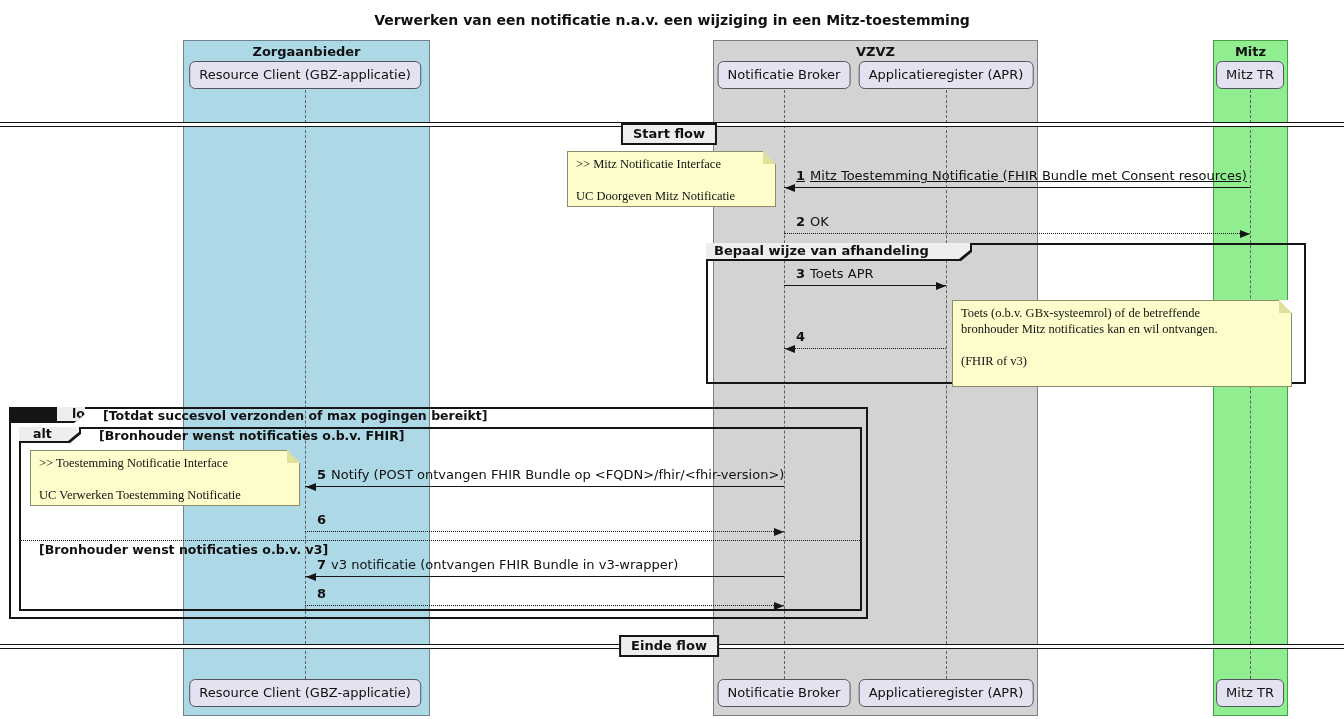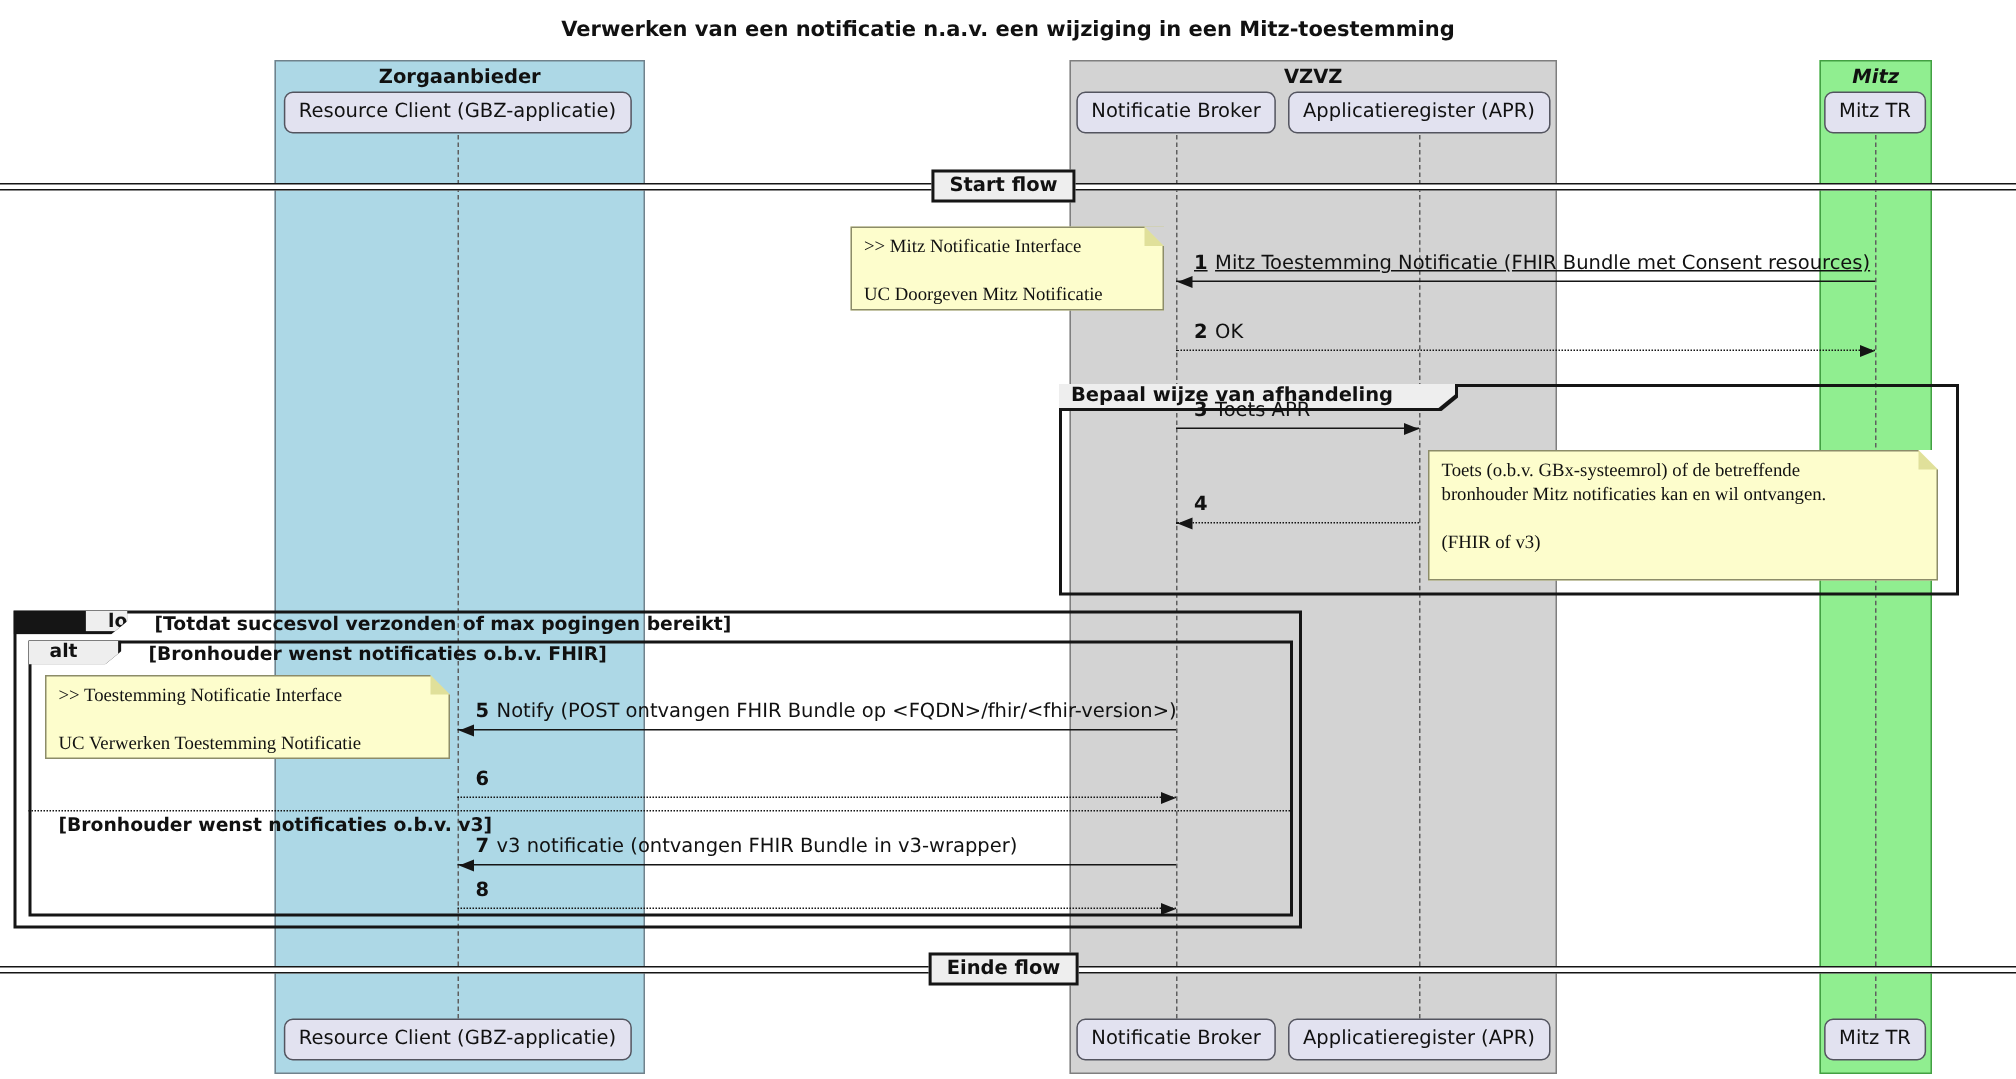--- a/index.html
+++ b/index.html
@@ -41,47 +41,47 @@
 <body>
 
 <div id="stage">
   <div class="page-title">Verwerken van een notificatie n.a.v. een wijziging in een Mitz-toestemming</div>
 <div class="lane" style="left: 183px; top: 40px; width: 247px; height: 676px; background: rgb(173, 216, 230); border-color: rgb(112, 130, 140);">
       <div class="lane-title">Zorgaanbieder</div>
     </div>
     <div class="lane" style="left: 713px; top: 40px; width: 325px; height: 676px; background: rgb(211, 211, 211); border-color: rgb(127, 127, 127);">
       <div class="lane-title">VZVZ</div>
     </div>
-    <div class="lane" style="left: 1213px; top: 40px; width: 75px; height: 676px; background: rgb(144, 238, 144); border-color: rgb(67, 160, 67); font-style: italic;">
+    <div class="lane" style="left: 1213px; top: 40px; width: 75px; height: 676px; background: rgb(144, 238, 144); border-color: rgb(67, 160, 67);">
       <div class="lane-title">Mitz</div>
     </div>
     <div class="lifeline" style="left: 305px; top: 90px; height: 589px;"></div>
     <div class="lifeline" style="left: 784px; top: 90px; height: 589px;"></div>
     <div class="lifeline" style="left: 946px; top: 90px; height: 589px;"></div>
     <div class="lifeline" style="left: 1250px; top: 90px; height: 589px;"></div>
     <div class="divline" style="top: 122px;"></div>
     <div class="divline" style="top: 644px;"></div>
-    <div class="frame" style="left: 706px; top: 256px; width: 600px; height: 141px;">
+    <div class="frame" style="left: 706px; top: 243px; width: 600px; height: 141px;">
       <div class="flabel" style="width: 266px; height: 18px; clip-path: polygon(0px 0px, 100% 0px, 100% calc(100% - 9px), calc(100% - 11px) 100%, 0px 100%);">
         <div class="flabel-inner" style="width: 264px; height: 16px; clip-path: polygon(0px 0px, 100% 0px, 100% calc(100% - 9px), calc(100% - 11px) 100%, 0px 100%);">
           <div class="flabel-text" style="font-size: 13px; line-height: 16px; padding-left: 8px;">Bepaal wijze van afhandeling</div>
         </div>
       </div>
     </div>
     <div class="frame" style="left: 9px; top: 407px; width: 859px; height: 212px;">
       <div class="flabel" style="width: 76px; height: 16px; clip-path: polygon(0px 0px, 100% 0px, 100% calc(100% - 9px), calc(100% - 11px) 100%, 0px 100%);">
         <div class="flabel-inner" style="width: 74px; height: 14px; clip-path: polygon(0px 0px, 100% 0px, 100% calc(100% - 9px), calc(100% - 11px) 100%, 0px 100%); margin-left: 48px;">
           <div class="flabel-text" style="font-size: 12.5px; line-height: 14px; padding-left: 15px;">loop</div>
         </div>
       </div>
     </div>
     <div class="fcond" style="left: 103px; top: 408px;">[Totdat succesvol verzonden of max pogingen bereikt]</div>
     <div class="frame" style="left: 19px; top: 427px; width: 843px; height: 184px;">
       <div class="flabel" style="width: 62px; height: 16px; clip-path: polygon(0px 0px, 100% 0px, 100% calc(100% - 9px), calc(100% - 11px) 100%, 0px 100%);">
-        <div class="flabel-inner" style="width: 60px; height: 24px; clip-path: polygon(0px 0px, 100% 0px, 100% calc(100% - 9px), calc(100% - 11px) 100%, 0px 100%);">
+        <div class="flabel-inner" style="width: 60px; height: 14px; clip-path: polygon(0px 0px, 100% 0px, 100% calc(100% - 9px), calc(100% - 11px) 100%, 0px 100%);">
           <div class="flabel-text" style="font-size: 12.5px; line-height: 14px; padding-left: 14px;">alt</div>
         </div>
       </div>
     </div>
     <div class="fcond" style="left: 99px; top: 428px;">[Bronhouder wenst notificaties o.b.v. FHIR]</div>
     <div class="elseline" style="left: 19px; top: 540px; width: 843px;"></div>
     <div class="elselabel" style="left: 27px; top: 542px; margin-left: 12px;">[Bronhouder wenst notificaties o.b.v. v3]</div>
     <div class="mline-solid" style="left: 784px; top: 187px; width: 466px;"></div>
     <div class="arrow" style="top: 184px; left: 785px; border-width: 4px 10px 4px 0px; border-color: transparent rgb(21, 21, 21) transparent transparent;"></div>
     <div class="mlabel" style="left: 796px; top: 169px; text-decoration: underline;"><span class="mnum">1</span><span>Mitz Toestemming Notificatie (FHIR Bundle met Consent resources)</span></div>
@@ -126,15 +126,15 @@
       <div class="note-line">UC Verwerken Toestemming Notificatie</div>
     </div>
     <div class="participant" style="left: 305px; top: 61px;">Resource Client (GBZ-applicatie)</div>
     <div class="participant" style="left: 305px; top: 679px;">Resource Client (GBZ-applicatie)</div>
     <div class="participant" style="left: 784px; top: 61px;">Notificatie Broker</div>
     <div class="participant" style="left: 784px; top: 679px;">Notificatie Broker</div>
     <div class="participant" style="left: 946px; top: 61px;">Applicatieregister (APR)</div>
     <div class="participant" style="left: 946px; top: 679px;">Applicatieregister (APR)</div>
     <div class="participant" style="left: 1250px; top: 61px;">Mitz TR</div>
     <div class="participant" style="left: 1250px; top: 679px;">Mitz TR</div>
-    <div class="divlabel" style="left: 669px; top: 113px;">Start flow</div>
+    <div class="divlabel" style="left: 669px; top: 123px;">Start flow</div>
     <div class="divlabel" style="left: 669px; top: 635px;">Einde flow</div>
   </div>
 
 </body></html>

